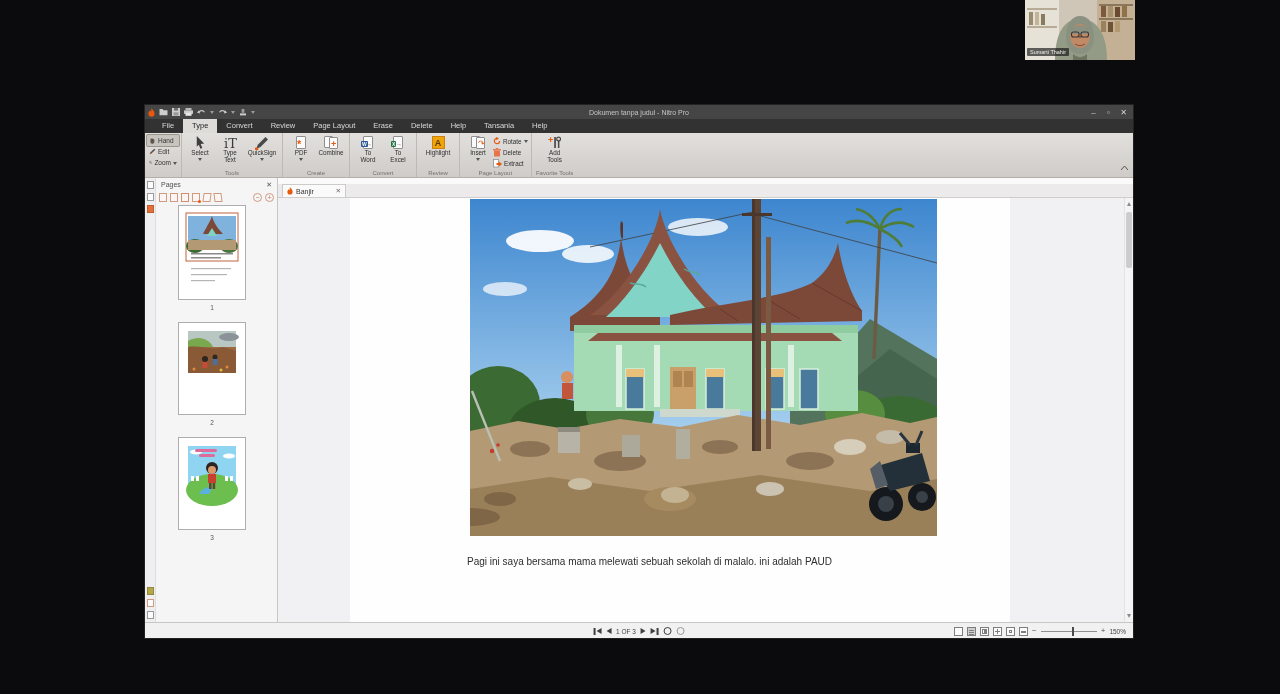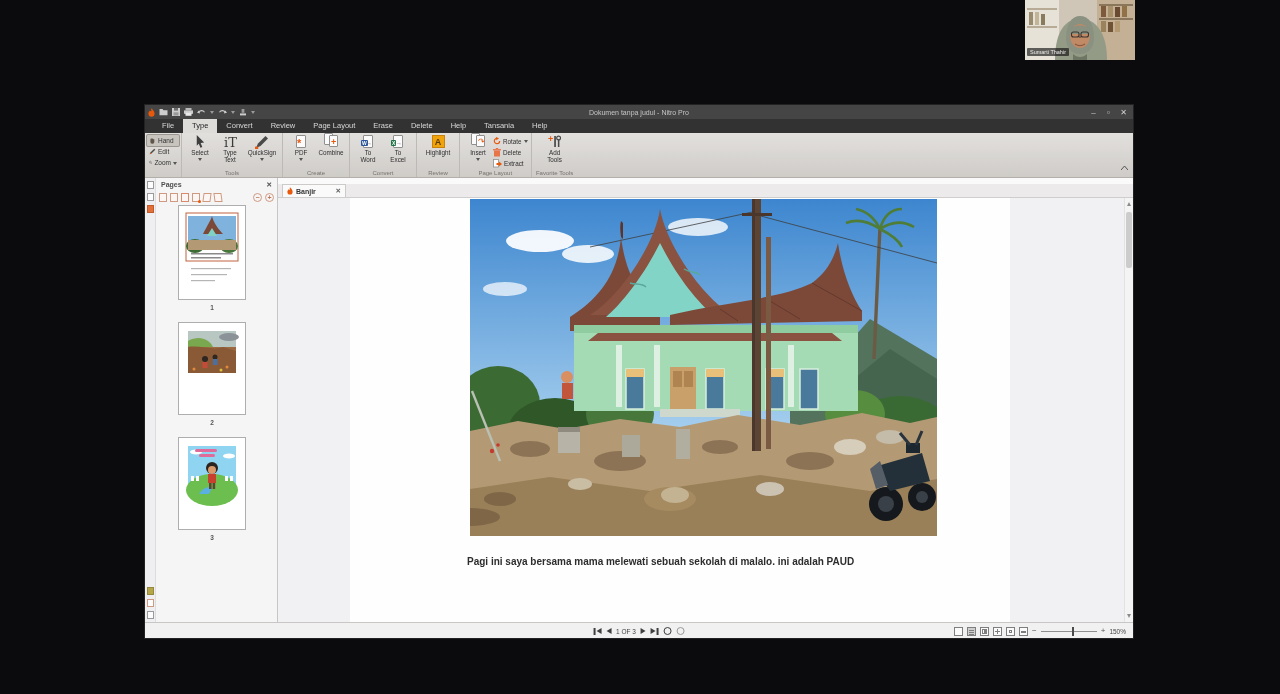--- a/index.html
+++ b/index.html
@@ -37,33 +37,33 @@
   #ribbon { left:0; top:28px; width:988px; height:45px;
             background:linear-gradient(#e2e0dd,#cfccc8); border-bottom:1px solid #b3b0ab; display:flex; }
   #qtools { width:37px; padding:2px 2px 0 2px; border-right:1px solid #bdbab5; }
   .qrow { display:flex; align-items:center; gap:2px; height:11px; font-size:6.5px; color:#333;
           padding:0 2px; border-radius:1px; }
   .qrow.selected { background:#c7c3bd; box-shadow:0 0 0 1px #9a958e; }
   .rgroup { position:relative; border-right:1px solid #bdbab5; padding:1px 3px 8px 3px; display:flex; }
   .rglabel { position:absolute; bottom:1px; left:0; right:0; text-align:center; font-size:6px; color:#75716c; }
   .rrow { display:flex; align-items:flex-start; }
   .rbtn { width:30px; display:flex; flex-direction:column; align-items:center; padding-top:1px; }
-  .rbtn .ric { height:15px; display:flex; justify-content:center; }
+  .rbtn .ric { height:15px; display:flex; align-items:center; justify-content:center; }
   .rbtn .rlabel { font-size:6.3px; color:#2e2e2e; text-align:center; line-height:1.1; }
   .caret { width:0; height:0; border-left:2.5px solid transparent; border-right:2.5px solid transparent;
            border-top:3px solid #555; margin-top:1px; }
   .rstack { display:flex; flex-direction:column; justify-content:flex-start; gap:1px; padding-top:2px; }
   .rsmall { display:flex; align-items:center; gap:2px; font-size:6.3px; color:#2e2e2e; height:10px; }
   .pg { position:relative; display:inline-block; background:#fbfbfb; border:1px solid #8f8f8f; border-radius:1px; }
   .badge { position:absolute; font-size:5px; font-weight:bold; color:#fff; line-height:1;
            padding:0.5px 1px; border-radius:1px; }
   #ribbon-collapse { position:absolute; right:5px; bottom:3px; }
 
   
-  #content { left:0; top:73px; width:988px; height:444px; background:#3b82f6;font-weight:bold; }
+  #content { left:0; top:73px; width:988px; height:444px; background:#3b82f6; }
 
   
   #iconstrip { left:0; top:0; width:11px; height:444px; background:#efeef0; border-right:1px solid #dddcde; }
   .stripicon { position:absolute; left:2px; width:7px; height:8px; border:1px solid #9a9a9a; background:#fdfdfd; }
 
   
   #pagespanel { left:11px; top:0; width:122px; height:444px; background:#f6f5f6; border-right:1px solid #c6c5c7; }
   #pheader { position:absolute; left:0; top:0; right:0; height:13px; display:flex; align-items:center;
              padding:0 5px; font-size:7px; color:#4f4f4f; }
   #pheader .closex { margin-left:auto; color:#555; font-size:7px; }

